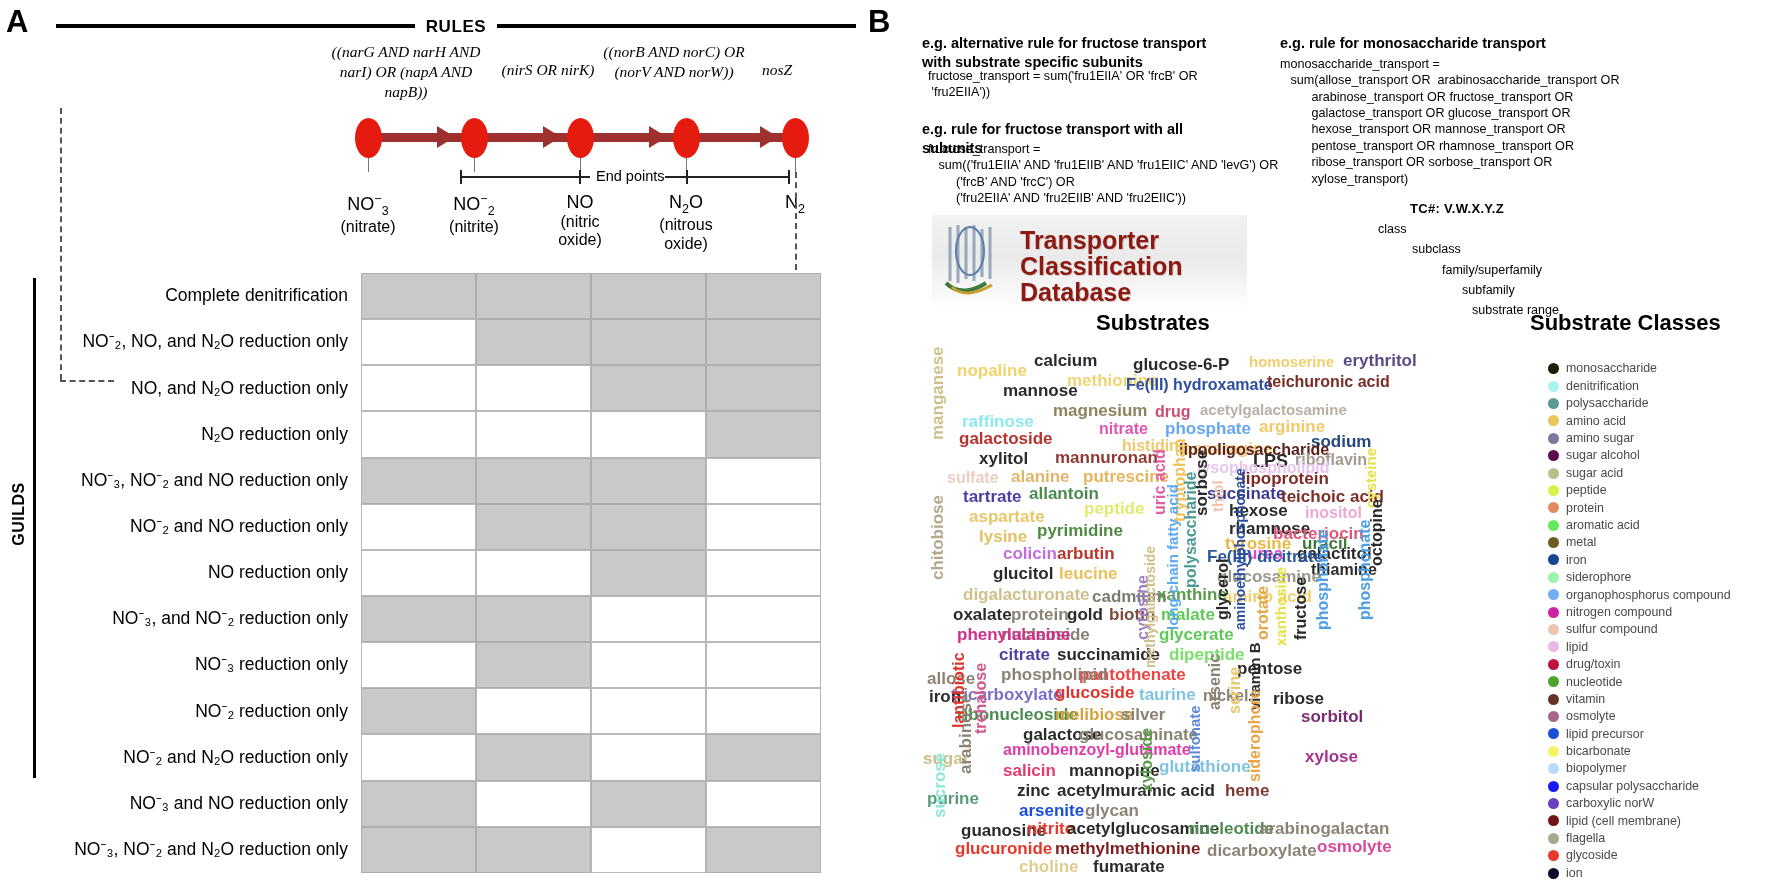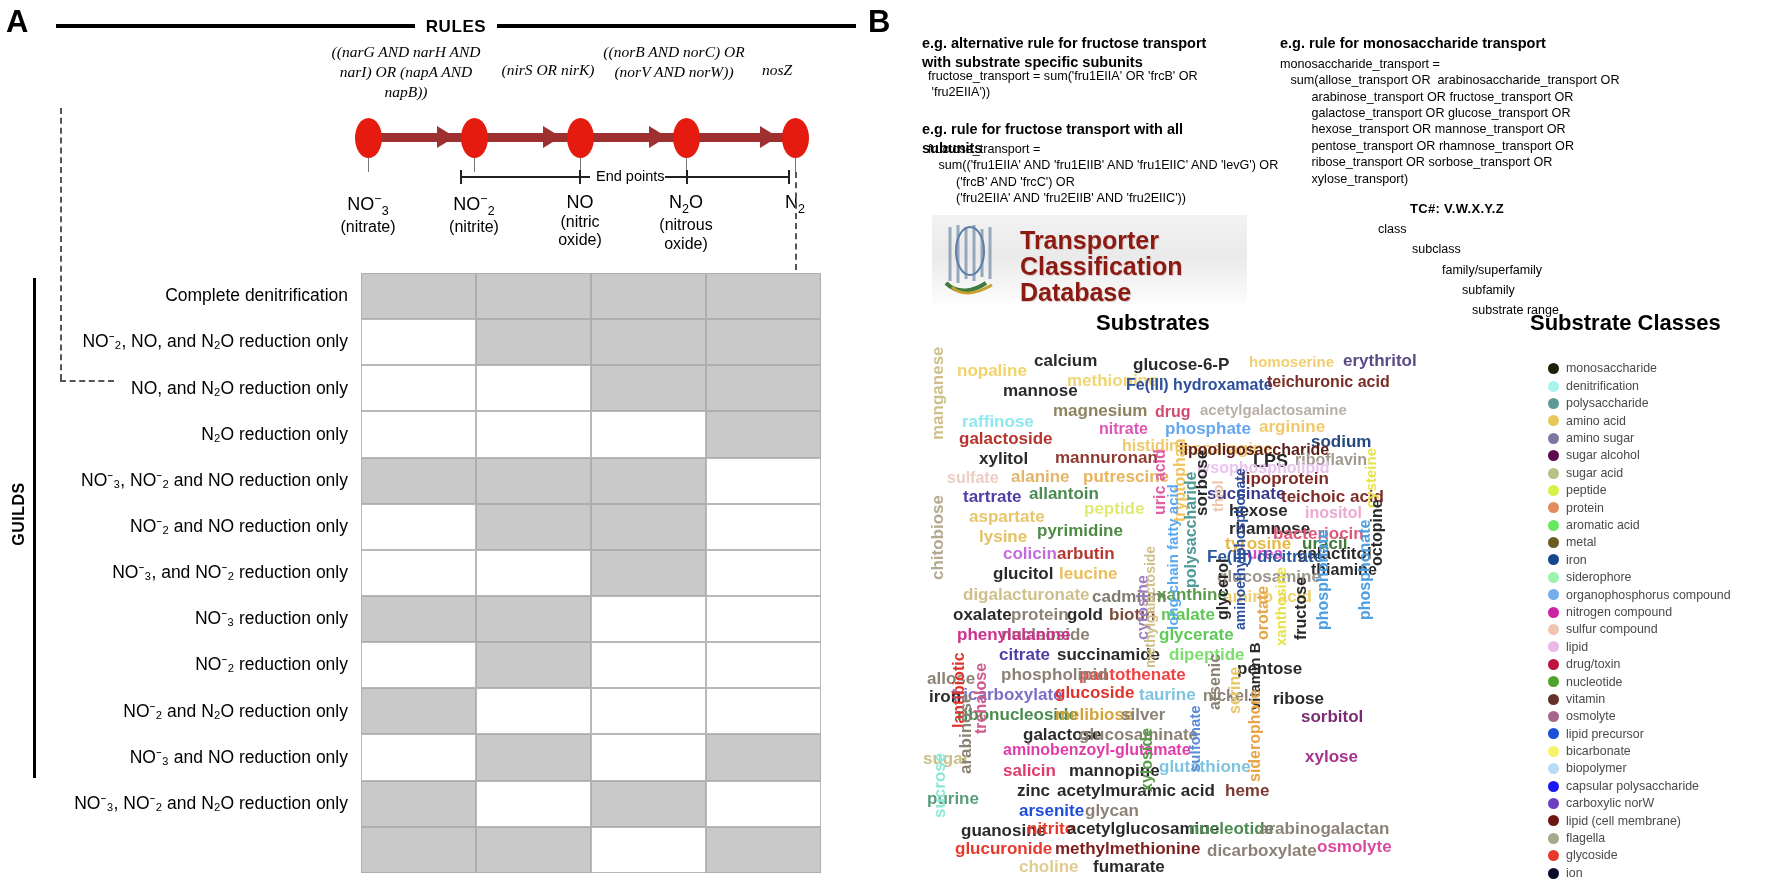--- a/index.html
+++ b/index.html
@@ -223,20 +223,21 @@
   <div class="guilds-bracket"></div>
   <div class="guilds-label">GUILDS</div>
 
   <div class="rowlabels">
       <div class="rowlabel">Complete denitrification</div>
       <div class="rowlabel">NO⁻₂, NO, and N₂O reduction only</div>
       <div class="rowlabel">NO, and N₂O reduction only</div>
       <div class="rowlabel">N₂O reduction only</div>
       <div class="rowlabel">NO⁻₃, NO⁻₂ and NO reduction only</div>
       <div class="rowlabel">NO⁻₂ and NO reduction only</div>
+      <div class="rowlabel">NO reduction only</div>
       <div class="rowlabel">NO⁻₃, and NO⁻₂ reduction only</div>
       <div class="rowlabel">NO⁻₃ reduction only</div>
       <div class="rowlabel">NO⁻₂ reduction only</div>
       <div class="rowlabel">NO⁻₂ and N₂O reduction only</div>
       <div class="rowlabel">NO⁻₃ and NO reduction only</div>
       <div class="rowlabel">NO⁻₃, NO⁻₂ and N₂O reduction only</div>
     </div>
 
   <div class="grid-wrap">
       <div class="grow">

